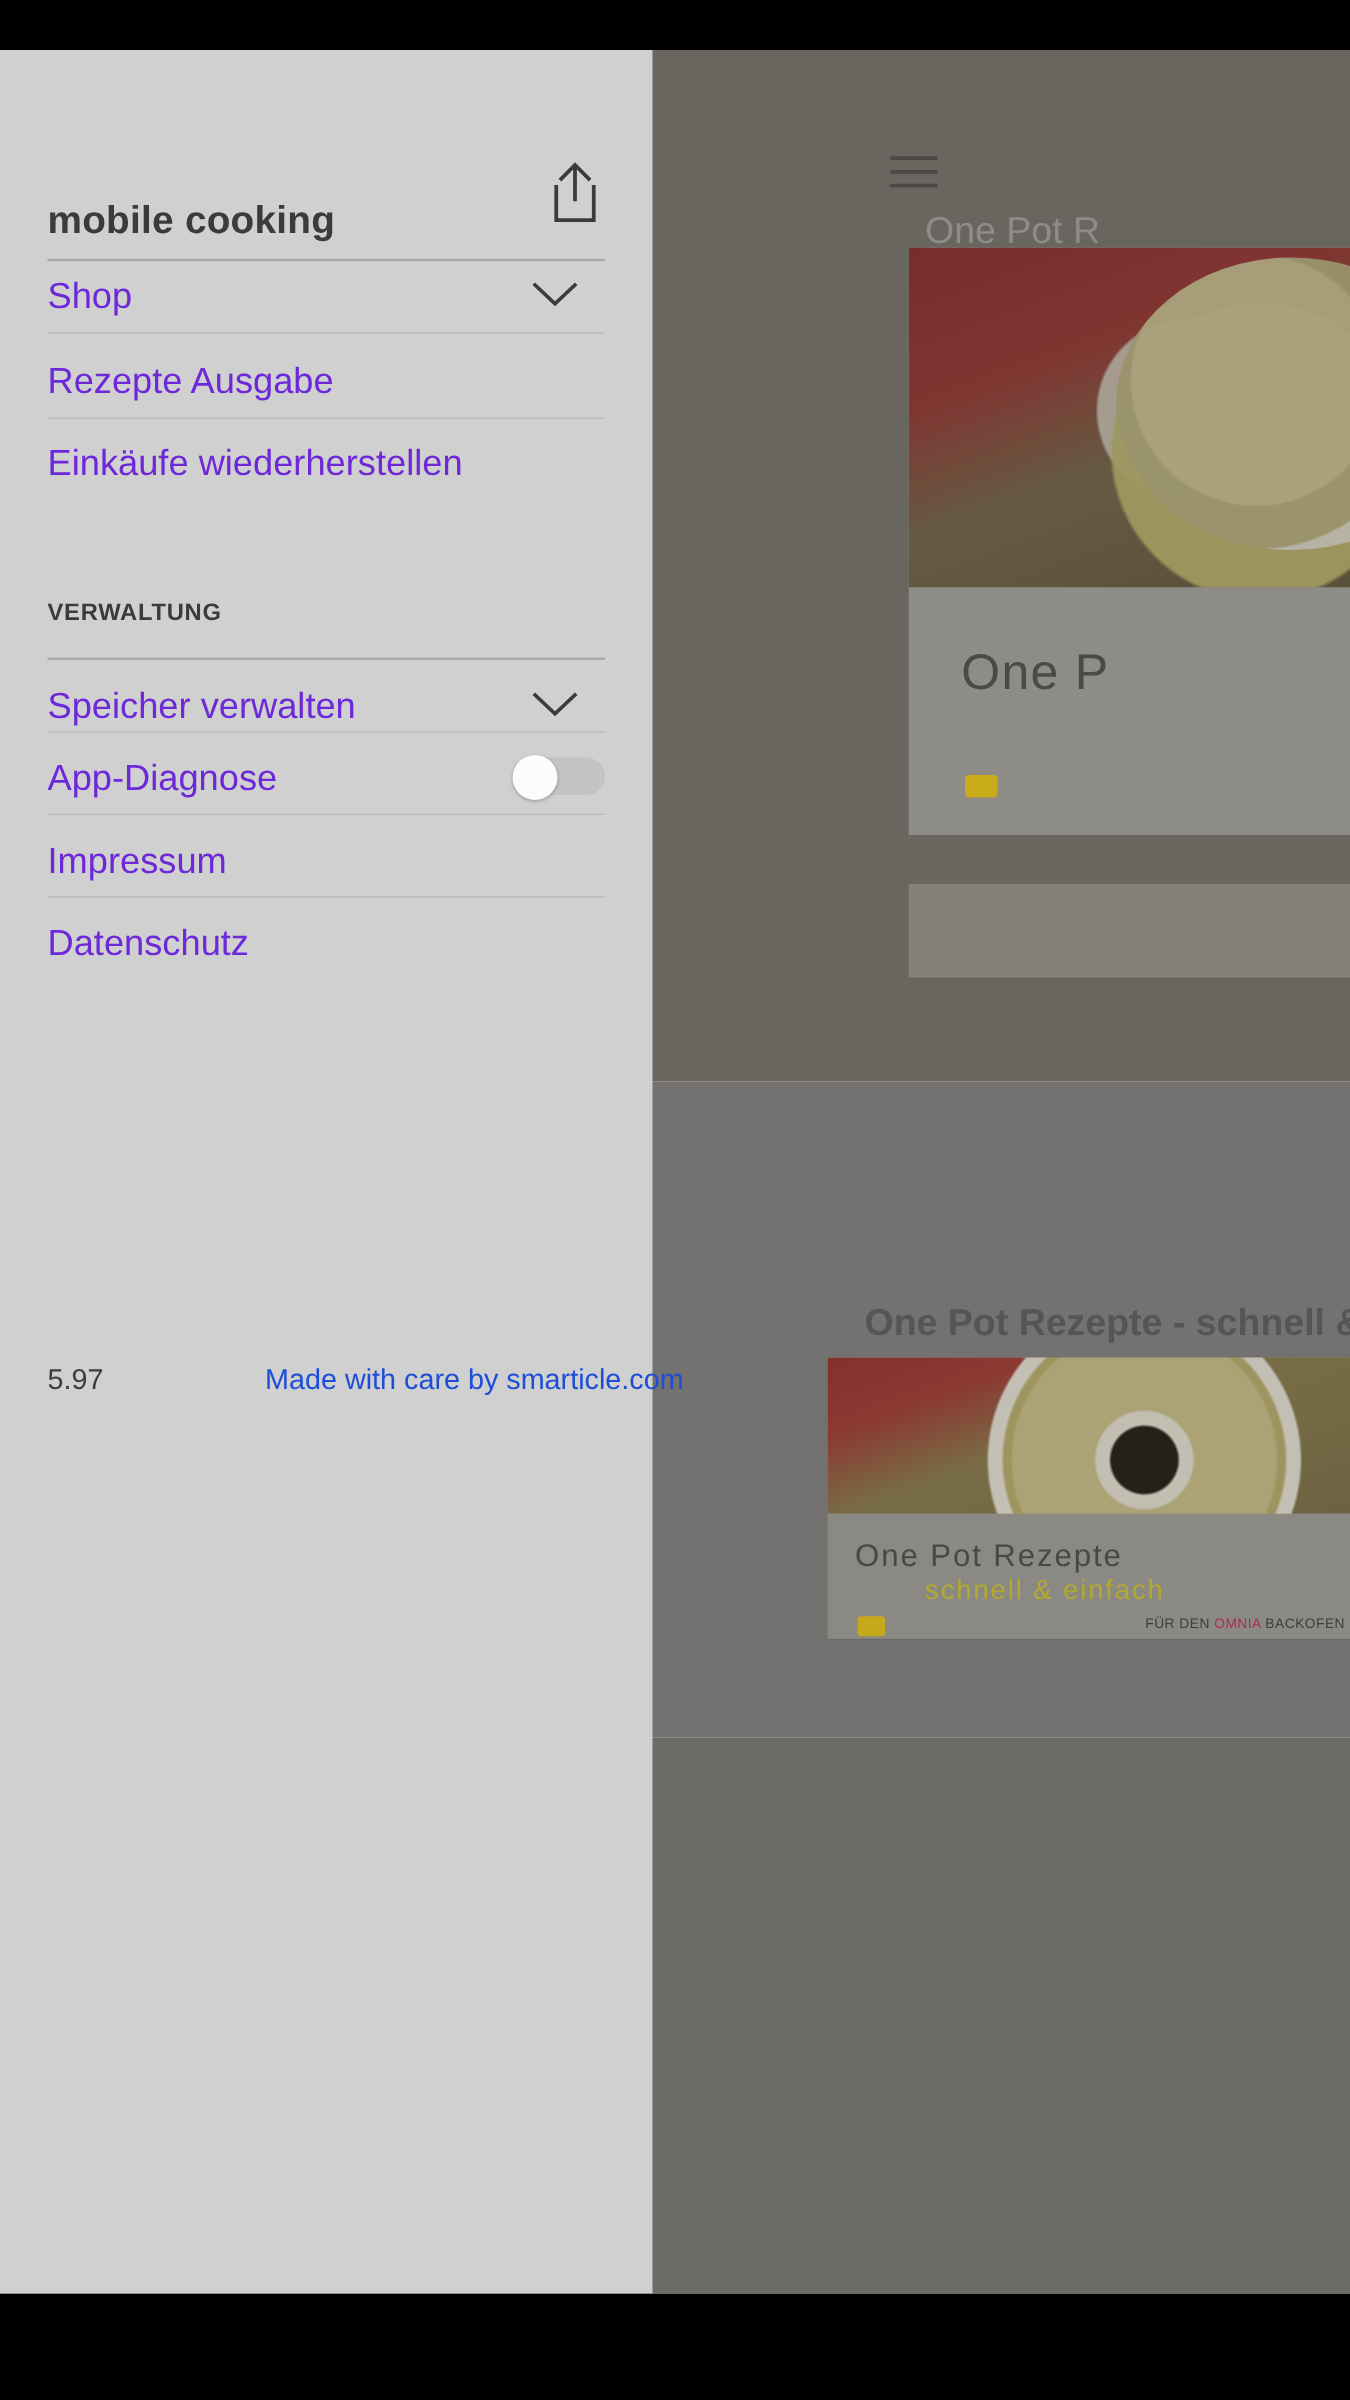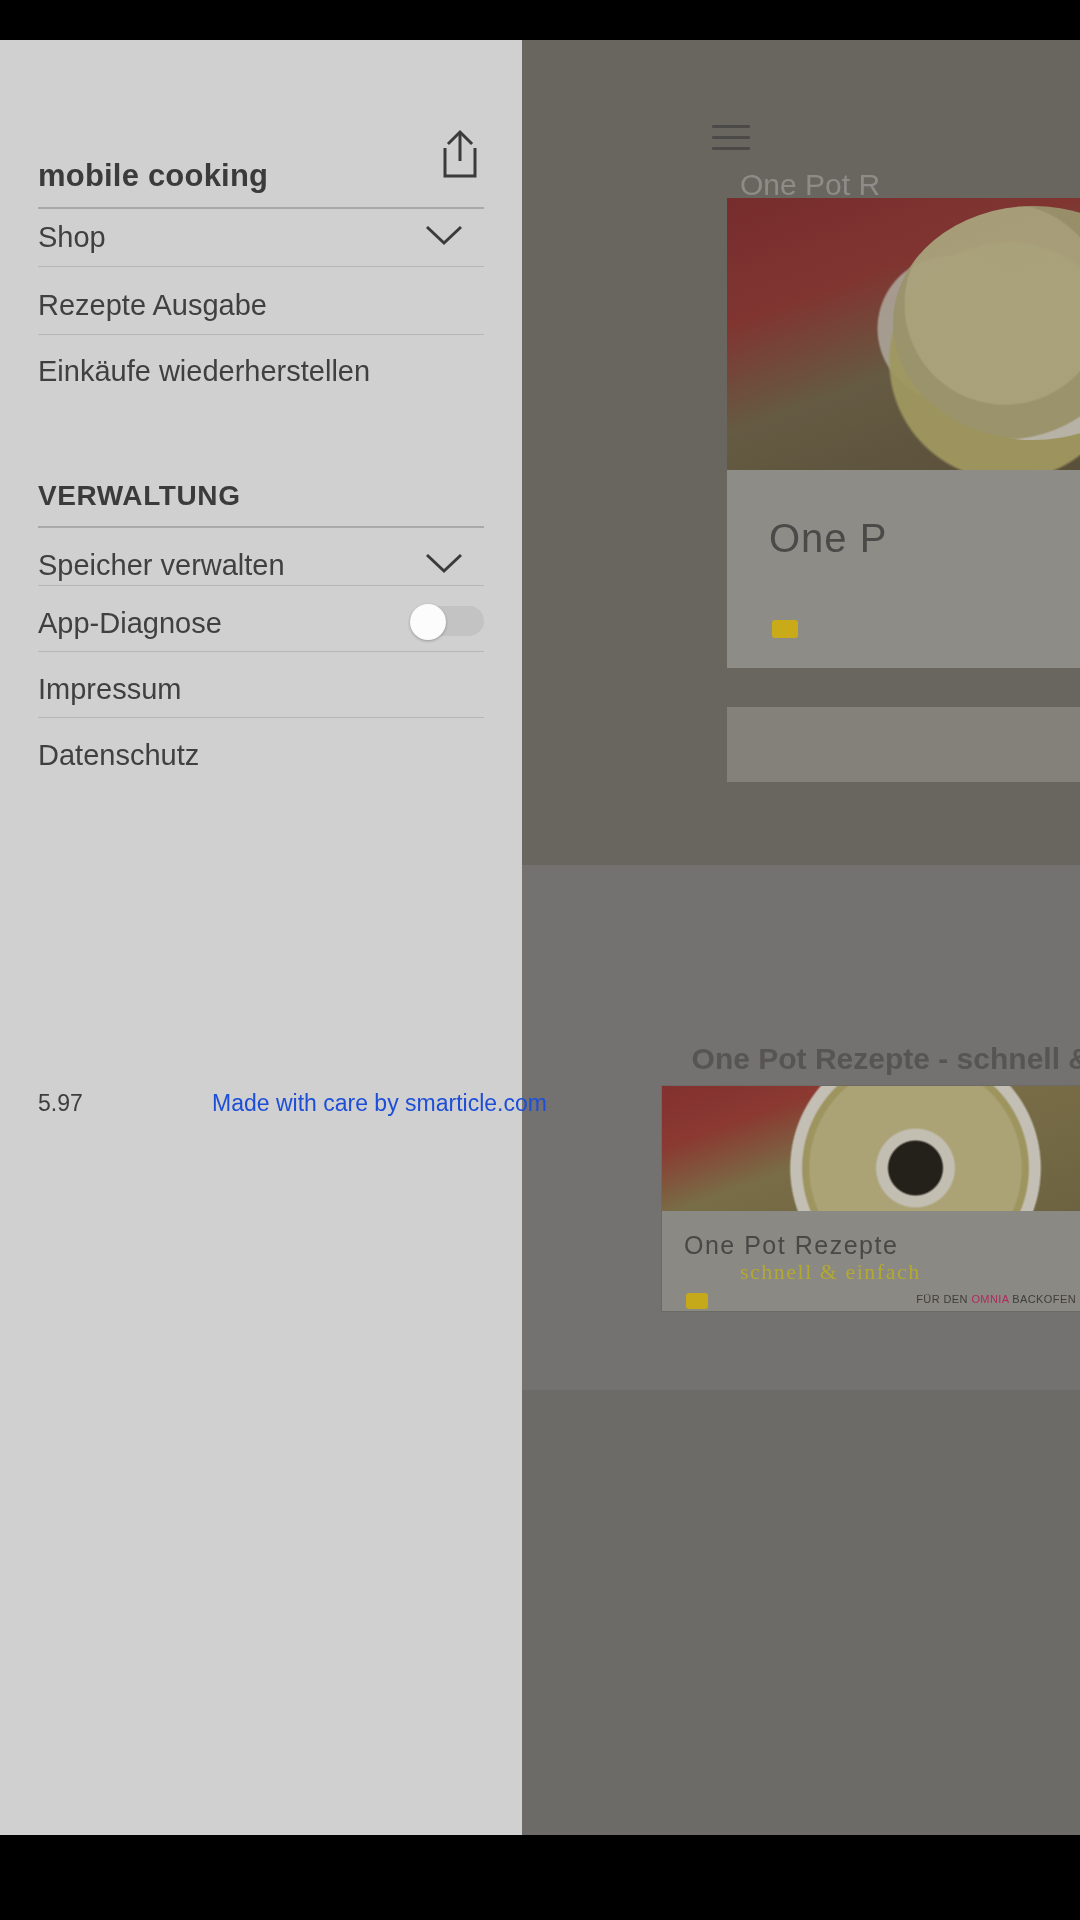--- a/index.html
+++ b/index.html
@@ -198,21 +198,20 @@
     letter-spacing: 1.5px;
     white-space: nowrap;
   }
   .cb-sub {
     position: absolute;
     left: 78px; top: 48px;
     font-size: 22px;
     color: #b4a930;
     letter-spacing: 1.5px;
     white-space: nowrap;
-    font-family: Liberation Serif, serif;
   }
   .cb-tag {
     position: absolute;
     right: 16px; top: 82px;
     font-size: 11px;
     letter-spacing: 0.4px;
     color: #3f3d3b;
     white-space: nowrap;
   }
   .cb-tag .omnia { color: #b0295f; }
@@ -252,21 +251,21 @@
     left: 38px; top: 118px;
     font-size: 31px;
     font-weight: bold;
     color: #3b3b3b;
     letter-spacing: 0.2px;
   }
 
   .section-label {
     position: absolute;
     left: 38px;
-    font-size: 28px;
+    font-size: 19px;
     font-weight: bold;
     color: #3b3b3b;
     letter-spacing: 0.6px;
   }
 
   .rule {
     position: absolute;
     left: 38px;
     width: 446px;
     height: 2px;
@@ -280,21 +279,21 @@
   .menu-row {
     position: absolute;
     left: 0;
     width: 522px;
     height: 66px;
   }
   .menu-row .label {
     position: absolute;
     left: 38px; top: 0;
     font-size: 29px;
-    color: #404040;
+    color: #6d28d9;
     line-height: 46px;
     white-space: nowrap;
   }
 
   .chev {
     position: absolute;
     left: 424px;
     width: 40px; height: 22px;
   }
 

